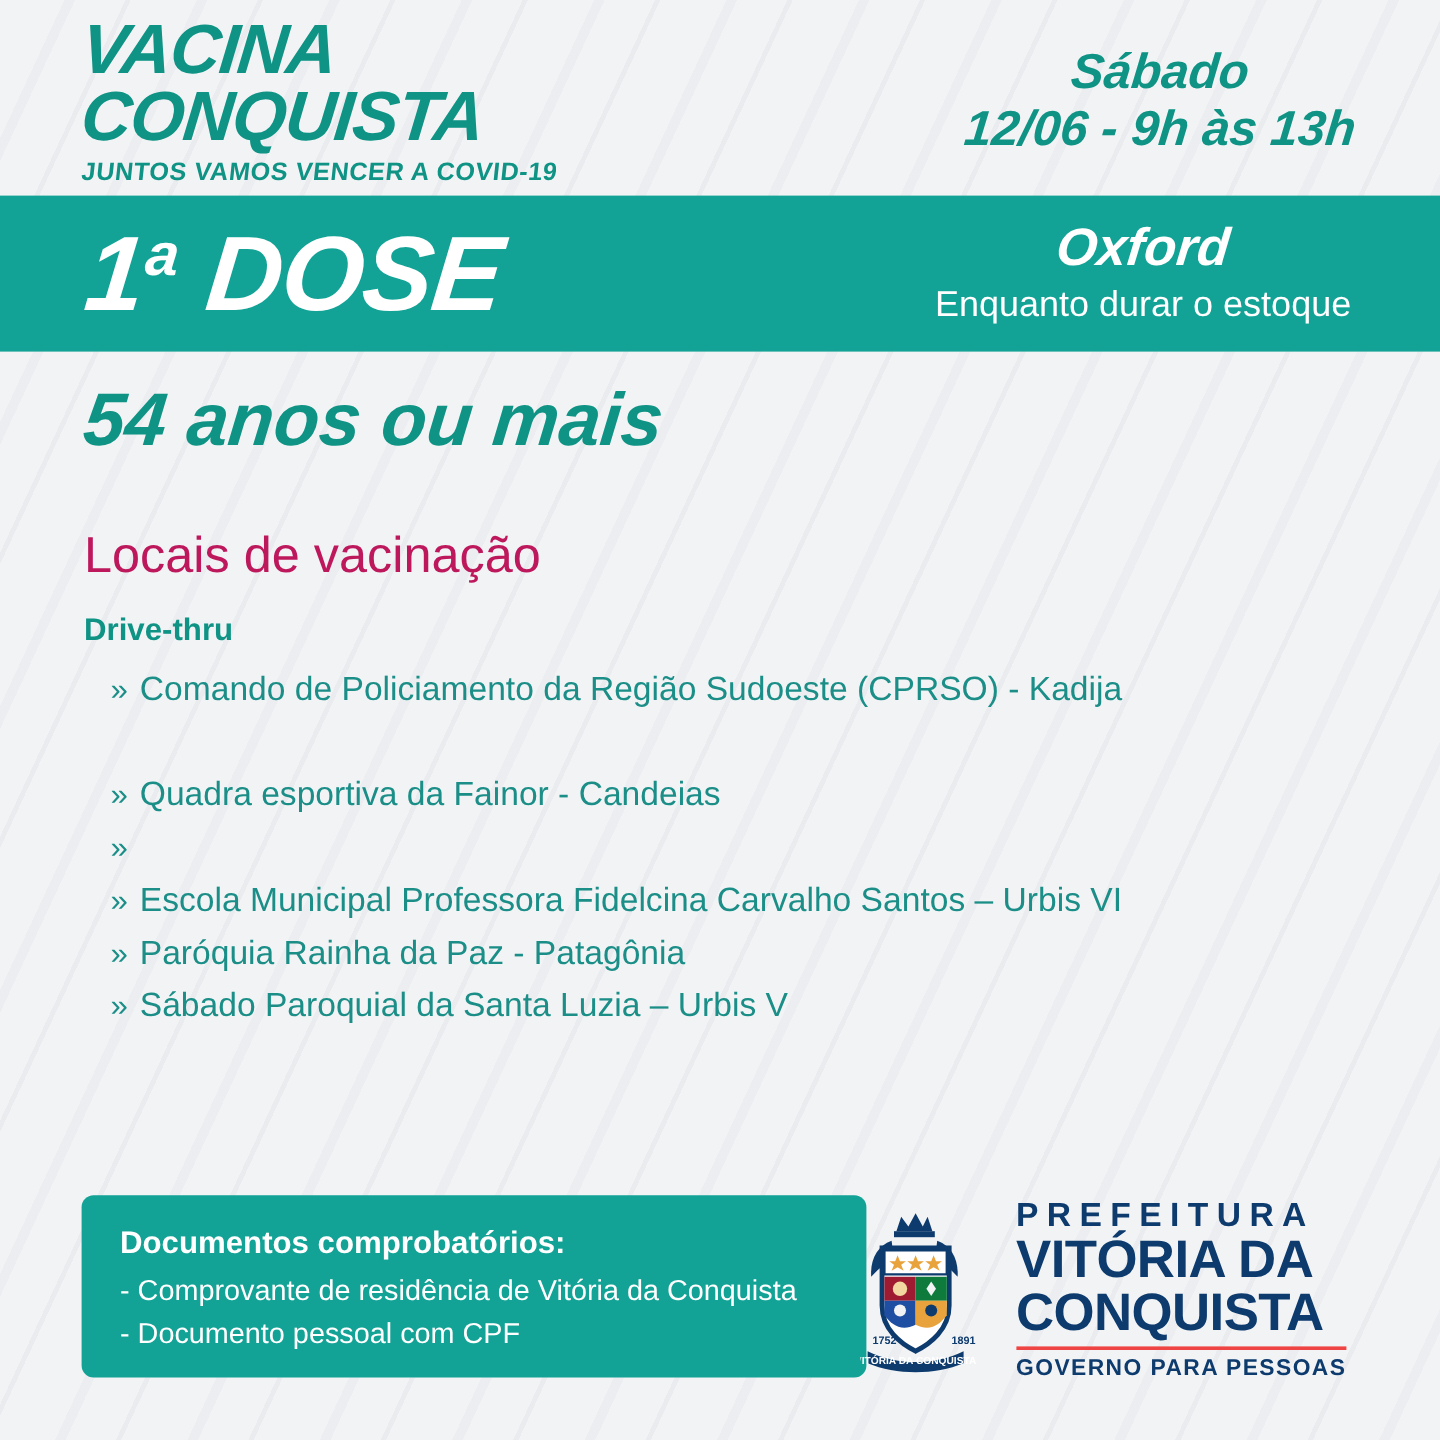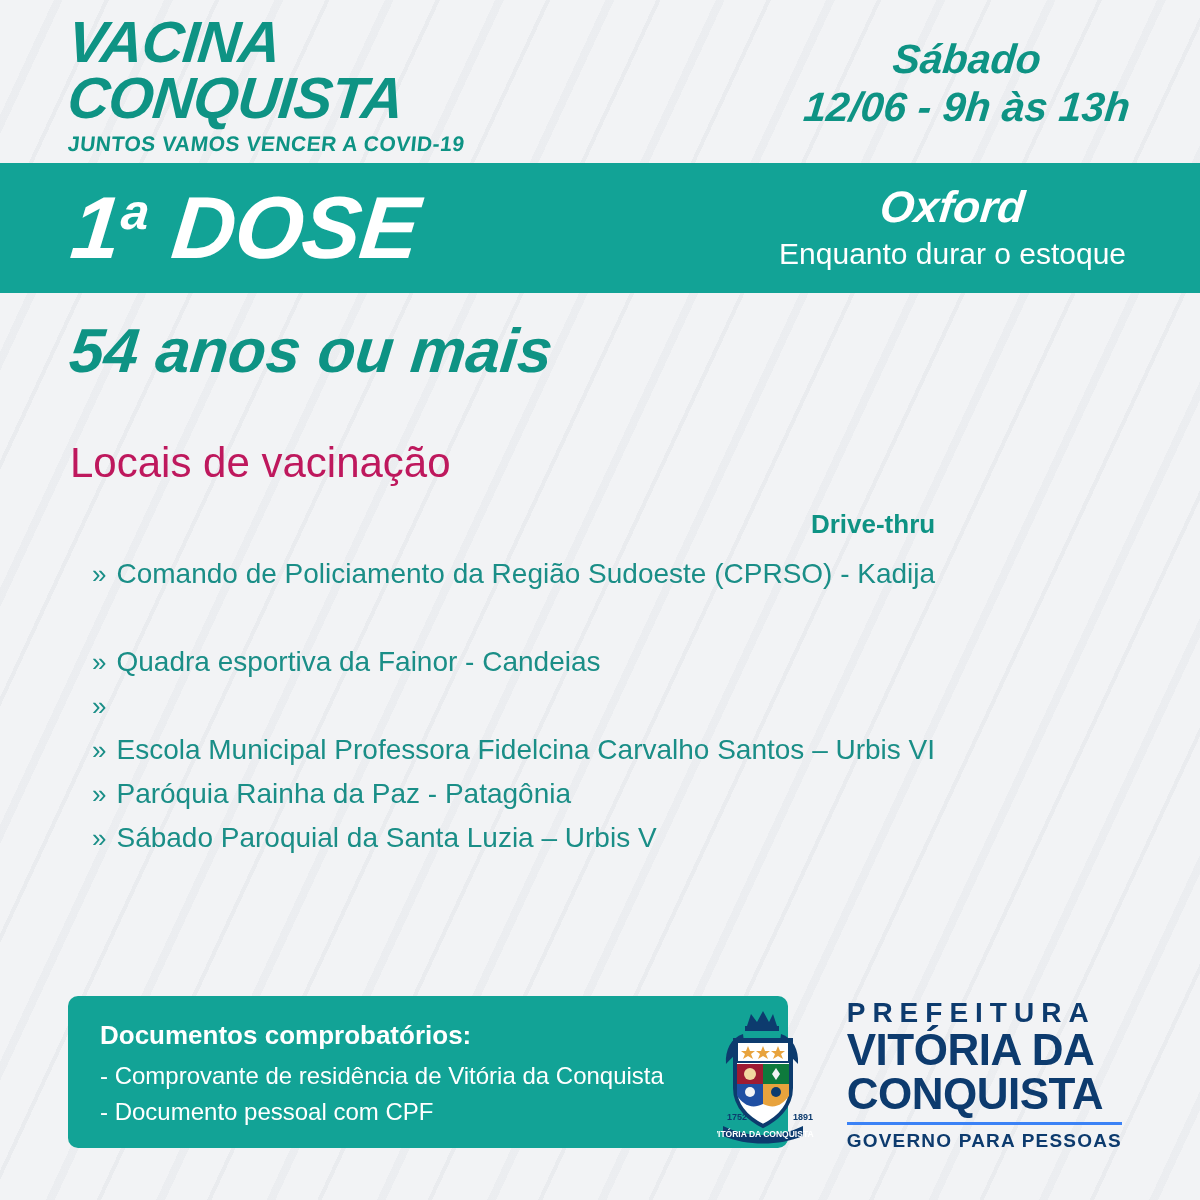--- a/index.html
+++ b/index.html
@@ -103,40 +103,40 @@
     position: absolute; top: 318px; left: 70px;
     color: #0e9384; font-weight: 900; font-size: 62px; line-height: 66px;
     font-style: italic; transform: skewX(-6deg);
   }
 
   
   .loc-title {
     position: absolute; top: 440px; left: 70px;
     color: #be185d; font-weight: 400; font-size: 42px; line-height: 46px;
   }
-  .group { position: absolute; left: 70px; text-align: right; }
+  .group { position: absolute; left: 70px; }
   .group.g1 { top: 508px; }
   .group.g2 { top: 640px; }
   .group-head {
     color: #0e9384; font-weight: 900; font-size: 26px; line-height: 32px;
     margin-bottom: 12px;
   }
   .item {
     display: flex; align-items: flex-start;
     color: #1a8e87; font-size: 28px; line-height: 44px;
     padding-left: 22px;
   }
   .item .bullet {
     color: #1a8e87; font-size: 26px; margin-right: 10px; line-height: 44px;
   }
 
   
   .docs {
     position: absolute; left: 68px; bottom: 52px;
-    width: 720px; height: 152px;
+    width: 654px; height: 152px;
     background: #12a396; border-radius: 10px;
     padding: 22px 30px 18px 32px;
     color: #fff;
   }
   .docs-title { font-weight: 900; font-size: 26px; line-height: 34px; margin-bottom: 6px; }
   .docs-line { font-size: 24px; line-height: 36px; }
 
   
   .city {
     position: absolute; right: 78px; bottom: 48px;
@@ -144,21 +144,21 @@
   }
   .crest { width: 112px; height: 142px; }
   .city-text { color: #0d3b6e; }
   .city-pref {
     font-size: 28px; font-weight: 700; letter-spacing: 7px; line-height: 30px;
   }
   .city-name {
     font-size: 44px; font-weight: 900; line-height: 44px; letter-spacing: -.5px;
   }
   .city-gov {
-    margin-top: 6px; border-top: 3px solid #3b82f6; padding-top: 5px;
+    margin-top: 6px; border-top: 3px solid #ef4444; padding-top: 5px;
     font-size: 19px; font-weight: 800; letter-spacing: 1.2px; color: #0d3b6e;
   }
 </style>
 </head>
 <body>
 
 <div id="poster">
   <div class="bg-stripes"></div>
 
   <div class="header">

